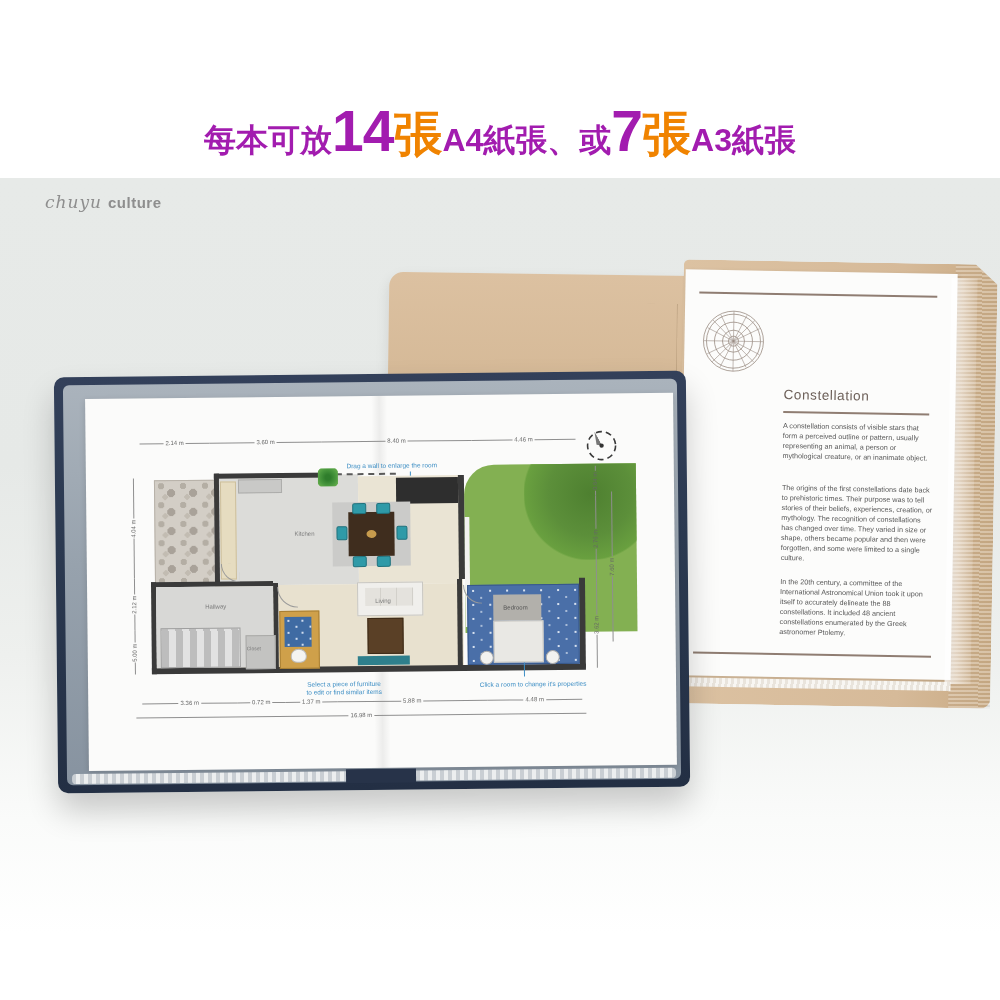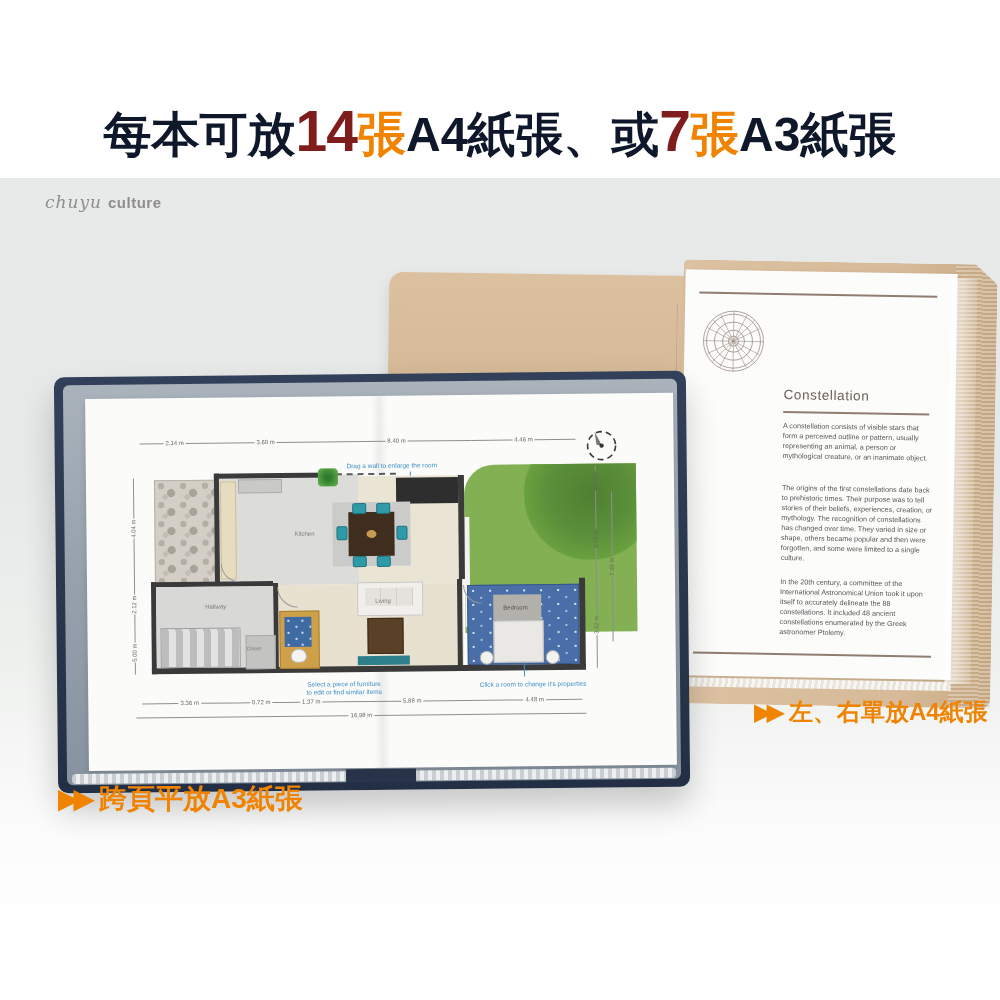--- a/index.html
+++ b/index.html
@@ -4,22 +4,22 @@
 <style>
   html,body{margin:0;padding:0;}
   body{width:1000px;height:1000px;position:relative;overflow:hidden;background:#fff;
        font-family:"Liberation Sans","DejaVu Sans",sans-serif;}
   .abs{position:absolute;}
 
   
   .top-band{left:0;top:0;width:1000px;height:178px;background:#ffffff;}
   .main-title{left:0;top:98px;width:1000px;text-align:center;white-space:nowrap;}
   .main-title span{vertical-align:baseline;font-weight:bold;}
-  .t-blue{font-size:48px;color:#0f172a;}
-  .t-num{font-size:57px;color:#7f1d1d;letter-spacing:-1px;}
+  .t-blue{font-size:32px;color:#a21caf;}
+  .t-num{font-size:57px;color:#a21caf;letter-spacing:-1px;}
   .t-zh{font-size:49px;color:#f08300;}
 
   
   .photo{left:0;top:178px;width:1000px;height:822px;
     background:linear-gradient(180deg,#e7eae8 0%,#e6e9e7 35%,#eef0ee 58%,#fafbfa 78%,#ffffff 92%);}
   .brand{left:28px;top:14px;color:#8e8e8e;margin-left:17px;}
   .brand .script{font-family:"DejaVu Serif",serif;font-style:italic;font-size:17px;letter-spacing:1px;}
   .brand .word{font-weight:bold;font-size:15px;margin-left:6px;letter-spacing:.5px;}
 
   .caption{color:#f08300;font-weight:bold;white-space:nowrap;}
@@ -335,19 +335,13 @@
                 <i></i>
               </div>
           </div>
         </div>
       </div>
     </div>
     <div class="abs navy-pleats"></div>
     <div class="abs navy-spine"></div>
   </div>
 
-  <div class="abs caption cap-a3">
-    <span class="arr">▶▶</span><span>跨頁平放A3紙張</span>
-  </div>
-  <div class="abs caption cap-a4">
-    <span class="arr">▶▶</span><span>左、右單放A4紙張</span>
-  </div>
 </div>
 
 </body></html>

